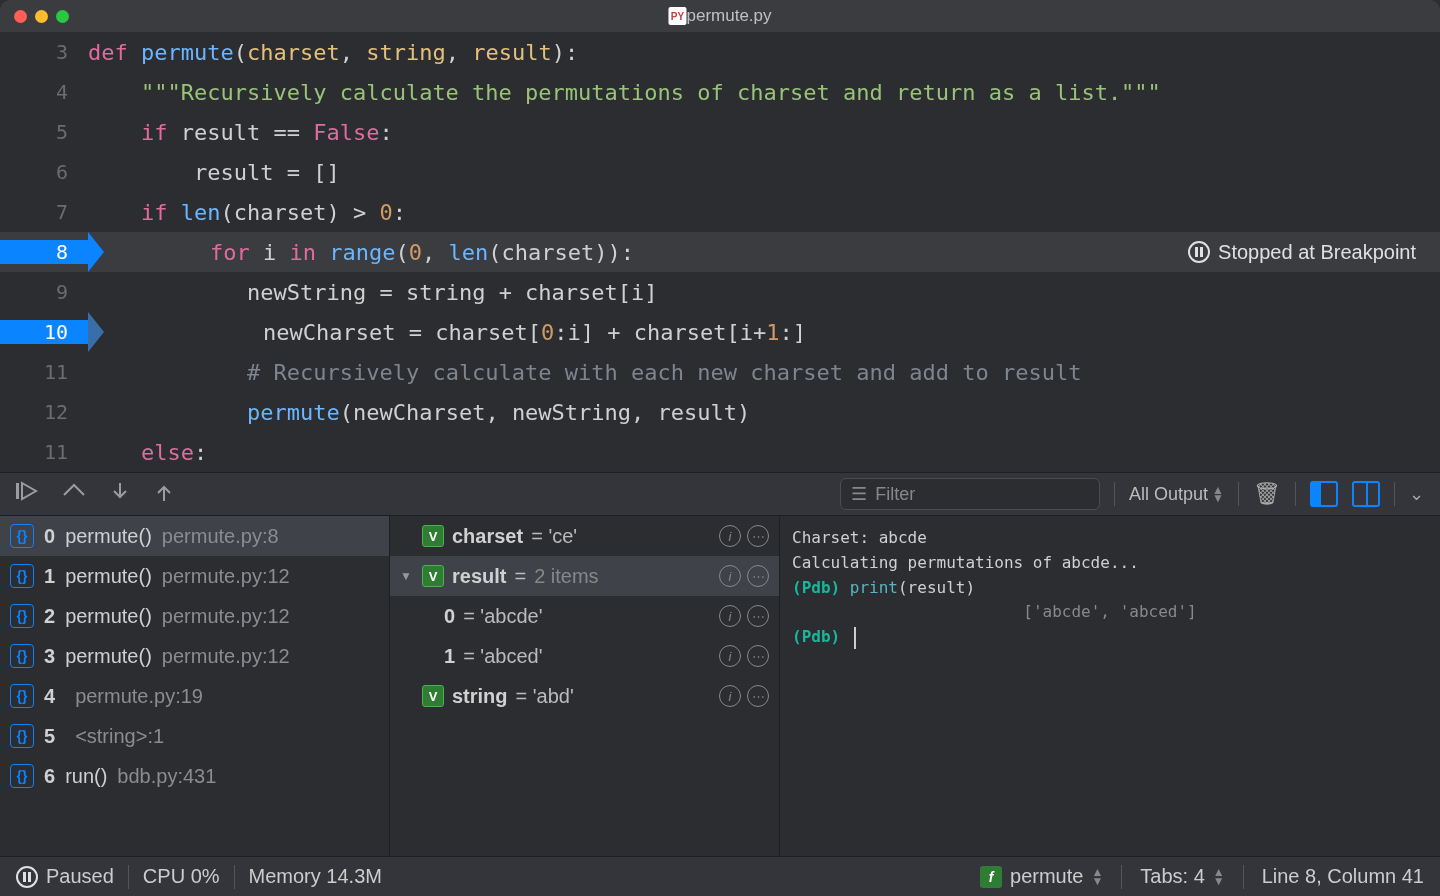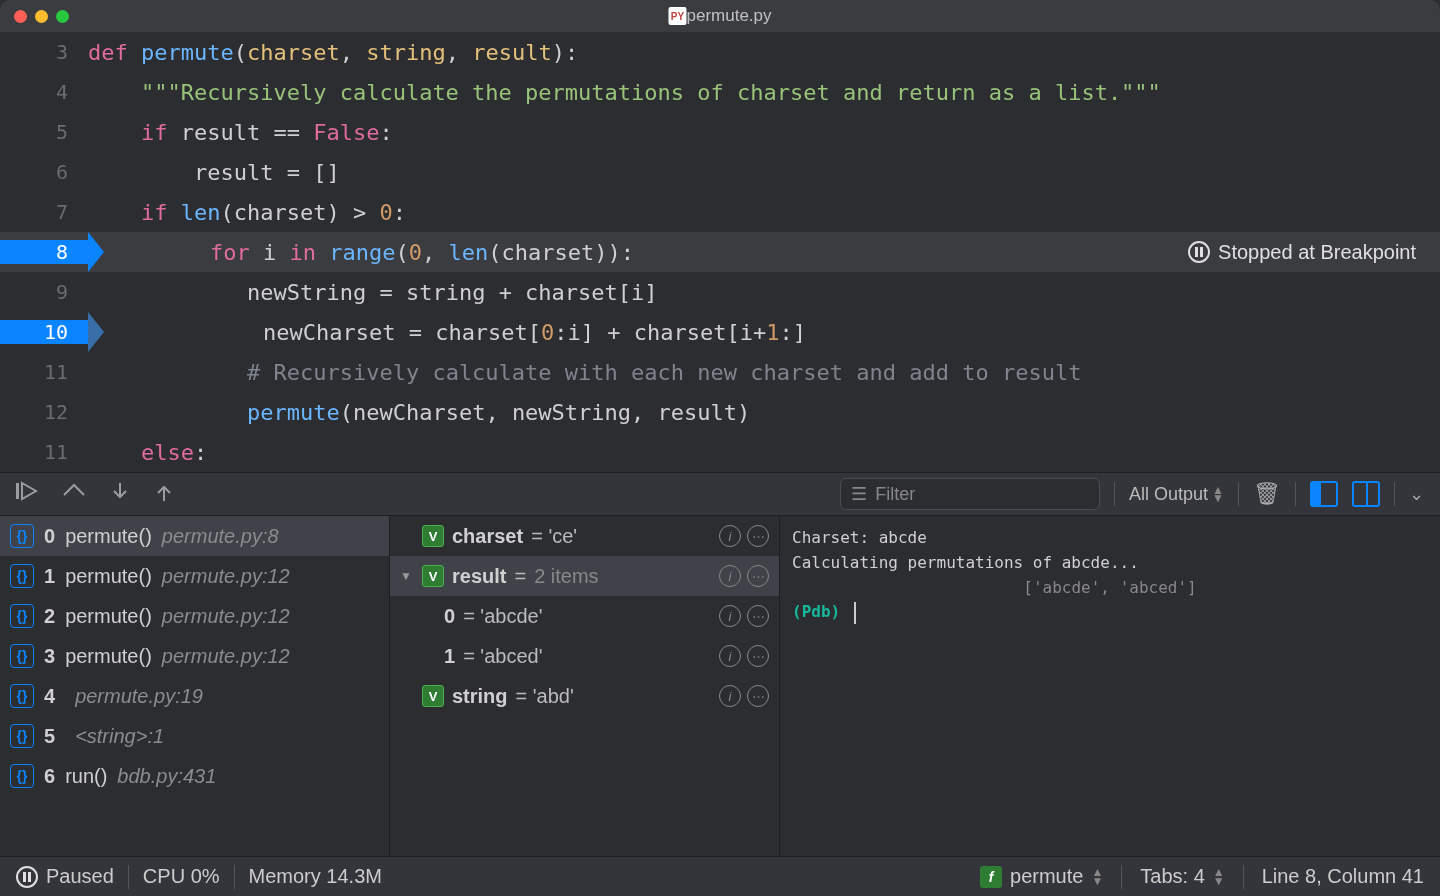--- a/index.html
+++ b/index.html
@@ -91,21 +91,21 @@
 }
 .pane { border-right: 1px solid #1e1f22; overflow: auto; }
 .stack-pane { width: 390px; }
 .vars-pane { width: 390px; }
 .console-pane { flex: 1; padding: 10px 12px; font-family: "SF Mono", Menlo, monospace; font-size: 16px; line-height: 1.55; }
 
 .stack-row { display: flex; align-items: center; height: 40px; padding: 0 10px; gap: 10px; font-size: 20px; cursor: pointer; }
 .stack-row.sel { background: #3f4248; }
 .badge { width: 24px; height: 24px; border: 1.5px solid #0a84ff; border-radius: 4px; display: flex; align-items: center; justify-content: center; font-size: 14px; color: #0a84ff; font-weight: bold; }
 .stack-num { font-weight: 600; }
-.stack-loc { color: #8a8c90; font-style: italic; }
+.stack-loc { color: #8a8c90; }
 
 .var-row { display: flex; align-items: center; height: 40px; padding: 0 10px; gap: 8px; font-size: 20px; cursor: pointer; position: relative; }
 .var-row.sel { background: #3f4248; }
 .var-disclosure { width: 14px; color: #999; font-size: 12px; }
 .v-badge { width: 22px; height: 22px; background: #2e7d32; border: 1px solid #4caf50; border-radius: 3px; display: flex; align-items: center; justify-content: center; font-size: 13px; color: #fff; font-weight: bold; }
 .var-name { font-weight: 600; }
 .var-val { color: #bbb; }
 .var-dim { color: #888; }
 .var-icons { margin-left: auto; display: flex; gap: 6px; color: #888; font-size: 18px; }
 .info-i { width: 22px; height: 22px; border: 1.5px solid #888; border-radius: 50%; display: flex; align-items: center; justify-content: center; font-size: 13px; font-style: italic; }
@@ -345,20 +345,21 @@
       <span class="var-icons">
           <span class="info-i">i</span>
           <span class="dots">⋯</span>
         </span>
     </div>
   </div>
 
   <div class="console-pane">
     <div>Charset: abcde</div>
     <div>Calculating permutations of abcde...</div>
+    <div><span class="pdb">(Pdb)</span> <span class="console-fn">print</span><span>(result)</span></div>
     <div class="console-dim">['abcde', 'abced']</div>
     <div><span class="pdb">(Pdb)</span> <span class="cursor"></span></div>
   </div>
 </div>
 
 <div class="statusbar">
   <div class="status-seg">
     <span class="pause-circle"></span>
     <span>Paused</span>
   </div>

